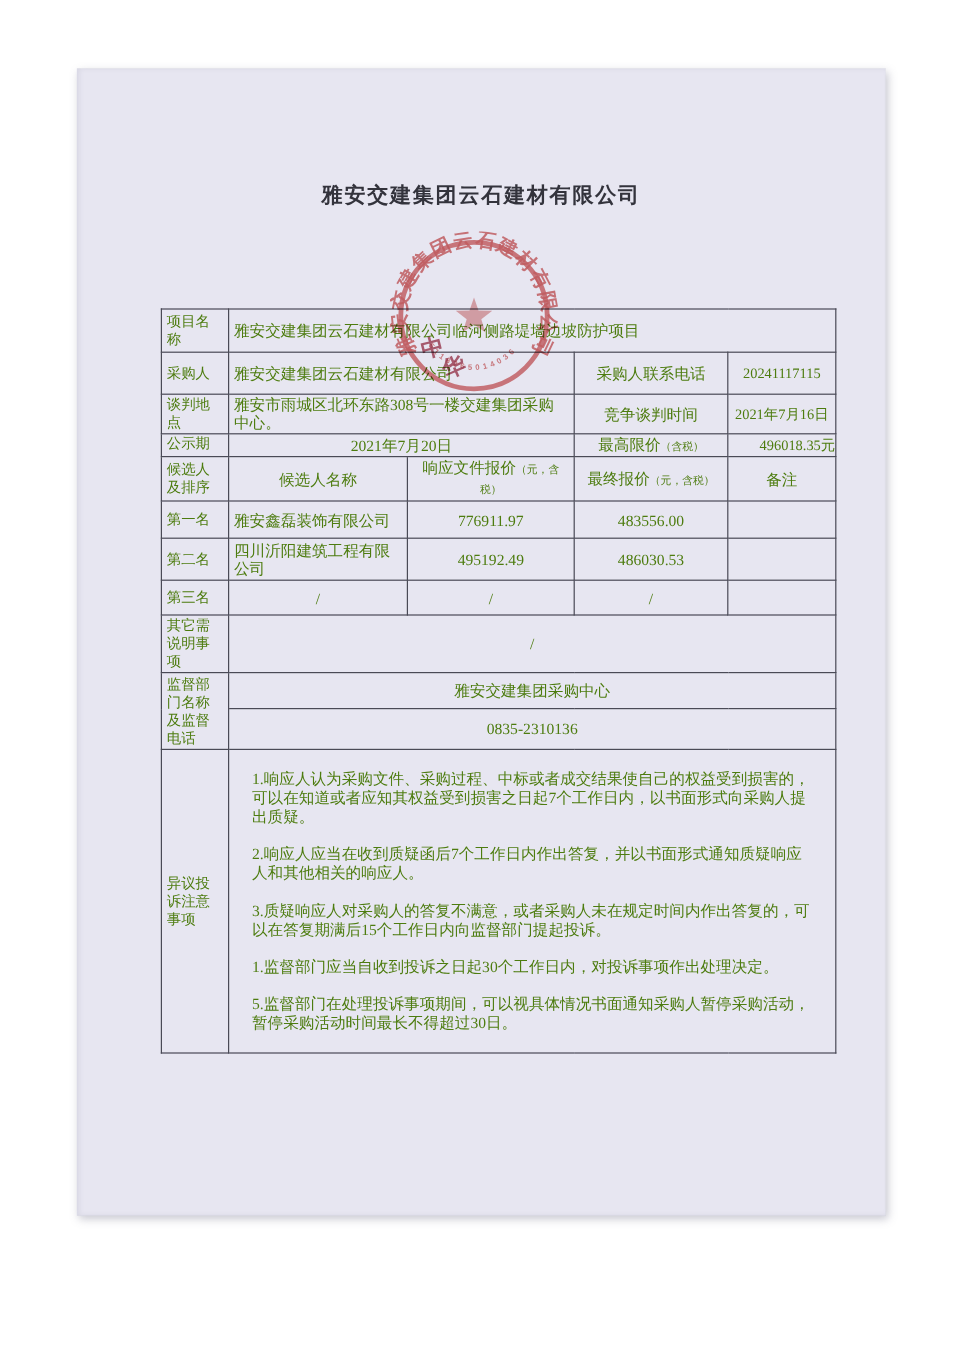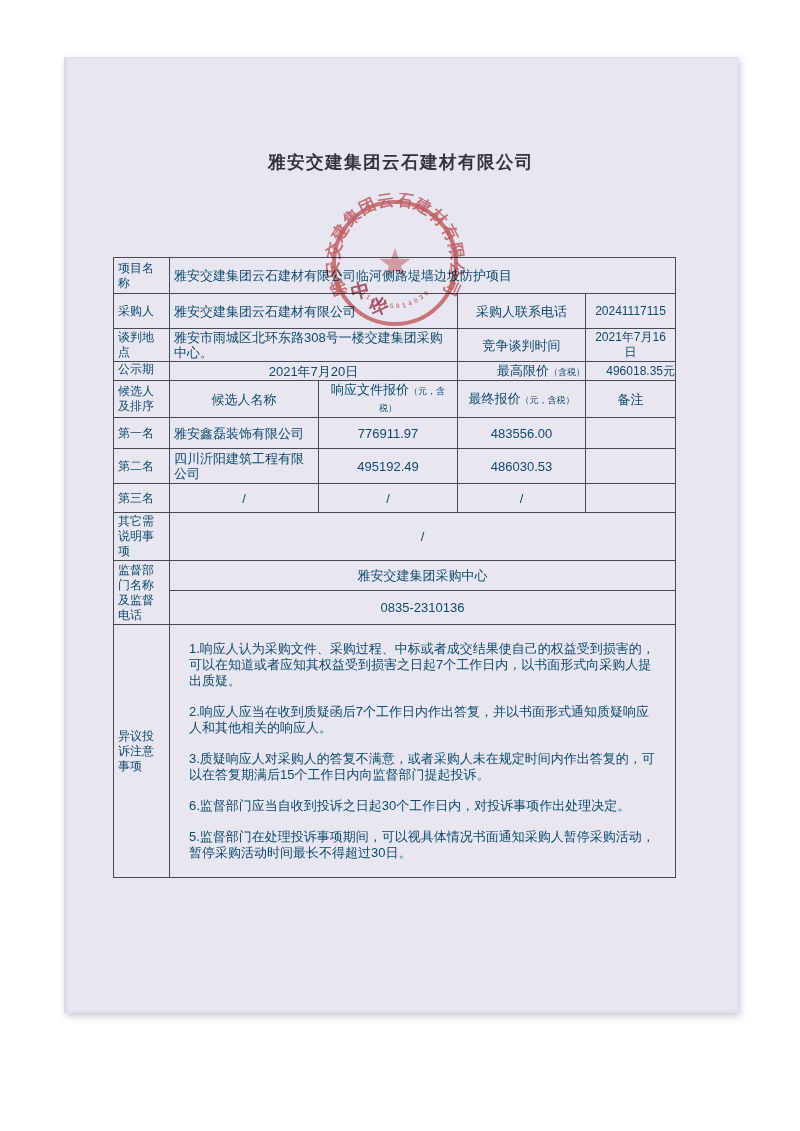--- a/index.html
+++ b/index.html
@@ -12,23 +12,23 @@
     position:absolute;left:64px;top:57px;width:674px;height:956px;
     background:#e7e6f1;
     box-shadow:2px 3px 7px rgba(110,110,135,.38), inset 2px 0 4px rgba(90,90,120,.10);
   }
   .title{
     position:absolute;left:0;top:92px;width:674px;text-align:center;
     font-size:17.5px;font-weight:bold;color:#33333c;letter-spacing:1.5px;line-height:27px;
   }
   .title div{white-space:nowrap;}
   table.doc{
-    position:absolute;left:49px;top:200px;width:562px;
+    position:absolute;left:70px;top:200px;width:562px;
     border-collapse:collapse;table-layout:fixed;
-    color:#0c4a6e;font-size:13px;
+    color:#4d7c0f;font-size:13px;font-family:Liberation Serif, serif;
   }
   table.doc td{
     border:1px solid #4a4a56;vertical-align:middle;
     padding:1px 4px;line-height:15px;overflow:hidden;
   }
   td.lab{font-size:12px;padding:1px 2px 1px 3px;text-align:left;line-height:14px;}
   td.ctr{text-align:center;}
   td.val{text-align:left;padding-left:6px;}
   td.num{text-align:center;}
   td.tight{font-size:12px;padding:1px 1px;text-align:center;}
@@ -80,21 +80,21 @@
       </tr>
       <tr class="rh30">
         <td class="lab">谈判地点</td>
         <td class="val" colspan="2">雅安市雨城区北环东路308号一楼交建集团采购中心。</td>
         <td class="ctr">竞争谈判时间</td>
         <td class="tight">2021年7月16日</td>
       </tr>
       <tr class="rh15">
         <td class="lab" style="padding-top:0;padding-bottom:3px;">公示期</td>
         <td class="ctr" colspan="2" style="padding:0;">2021年7月20日</td>
-        <td class="ctr" style="padding:0;text-align:right;"><span>最高限价</span><span class="small-par">（含税）</span></td>
+        <td class="ctr" style="padding:0;"><span>最高限价</span><span class="small-par">（含税）</span></td>
         <td class="tight" style="padding:0;text-align:right;">496018.35元</td>
       </tr>
       <tr class="rh29">
         <td class="lab">候选人及排序</td>
         <td class="ctr">候选人名称</td>
         <td class="ctr"><span>响应文件报价</span><span class="small-par">（元，含税）</span></td>
         <td class="ctr"><span>最终报价</span><span class="small-par">（元，含税）</span></td>
         <td class="ctr">备注</td>
       </tr>
       <tr class="rh31">
@@ -129,21 +129,21 @@
       <tr class="rh34">
         <td class="ctr" colspan="4">0835-2310136</td>
       </tr>
       <tr class="rh238">
         <td class="lab">异议投诉注意事项</td>
         <td class="objection-cell" colspan="4">
           <div class="objection-text">
             <div>1.响应人认为采购文件、采购过程、中标或者成交结果使自己的权益受到损害的，可以在知道或者应知其权益受到损害之日起7个工作日内，以书面形式向采购人提出质疑。</div>
             <div>2.响应人应当在收到质疑函后7个工作日内作出答复，并以书面形式通知质疑响应人和其他相关的响应人。</div>
             <div>3.质疑响应人对采购人的答复不满意，或者采购人未在规定时间内作出答复的，可以在答复期满后15个工作日内向监督部门提起投诉。</div>
-            <div>6.监督部门应当自收到投诉之日起30个工作日内，对投诉事项作出处理决定。</div>
+            <div>1.监督部门应当自收到投诉之日起30个工作日内，对投诉事项作出处理决定。</div>
             <div>5.监督部门在处理投诉事项期间，可以视具体情况书面通知采购人暂停采购活动，暂停采购活动时间最长不得超过30日。</div>
           </div>
         </td>
       </tr>
     </tbody>
   </table>
 
   <div class="seal">
     <svg width="140" height="140" viewBox="0 0 140 140" opacity="0.8">
       <defs>

